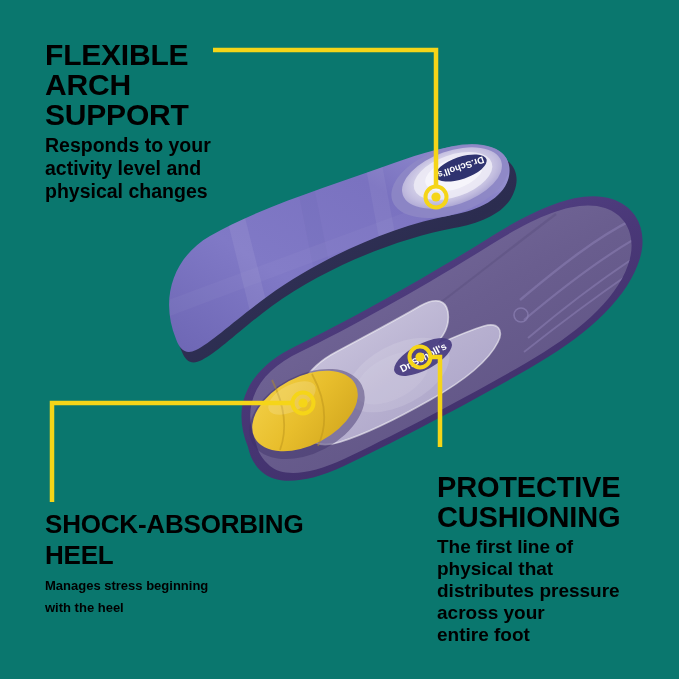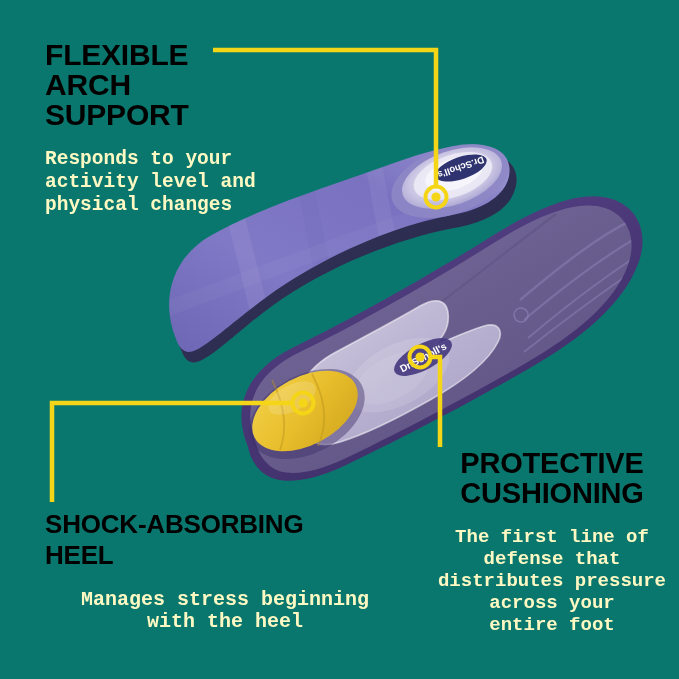--- a/index.html
+++ b/index.html
@@ -24,35 +24,34 @@
     color:#000000;
     font-weight:bold;
     font-size:30px;
     line-height:30px;
     letter-spacing:-0.2px;
     text-transform:uppercase;
     white-space:pre-line;
     margin:0;
   }
   .sub{
-    color:#fef9c3;
+    color:#000000;
     font-weight:bold;
     font-size:19.5px;
     line-height:23px;
     white-space:pre-line;
-    margin:18px 0 0 0;
-    font-family:Liberation Mono, monospace;
+    margin:4px 0 0 0;
   }
   #blk-arch{left:45px;top:40px;width:215px;}
   #blk-heel{left:45px;top:509px;width:360px;}
-  #blk-cush{left:437px;top:448px;width:230px;text-align:center;}
+  #blk-cush{left:437px;top:472px;width:230px;}
   #blk-cush .hd{font-size:29px;line-height:30px;}
   #blk-cush .sub{font-size:19px;line-height:22px;}
   #blk-heel .hd{font-size:26px;line-height:31px;}
-  #blk-heel .sub{font-size:20px;line-height:22px;text-align:center;}
+  #blk-heel .sub{font-size:13px;line-height:22px;}
 </style>
 </head>
 <body>
 
 <div id="stage">
 
   <svg class="layer" id="art" viewBox="0 0 679 679">
     <defs>
       <linearGradient id="gTopFab" x1="0" y1="1" x2="1" y2="0">
         <stop offset="0" stop-color="#6d66b4"></stop>
@@ -266,19 +265,19 @@
     <h2 class="hd">Shock-Absorbing
 Heel</h2>
     <p class="sub">Manages stress beginning
 with the heel</p>
   </div>
 
   <div class="txtblock" id="blk-cush">
     <h2 class="hd">Protective
 Cushioning</h2>
     <p class="sub">The first line of
-defense that
+physical that
 distributes pressure
 across your
 entire foot</p>
   </div>
 
 </div>
 
 </body></html>

